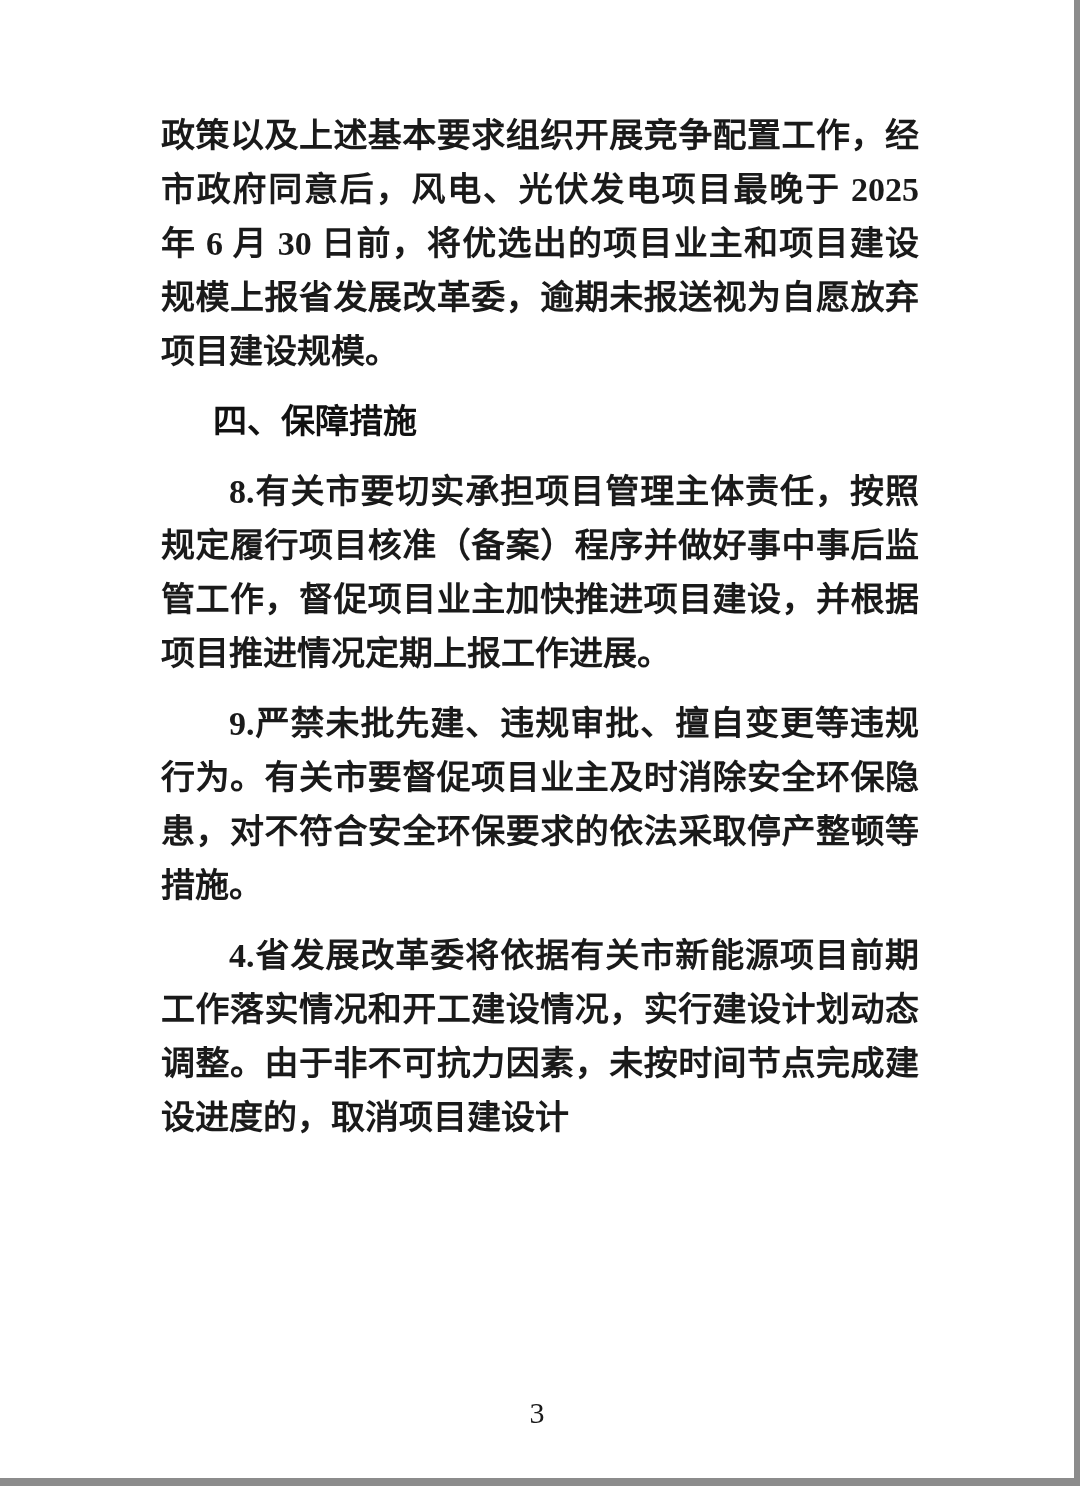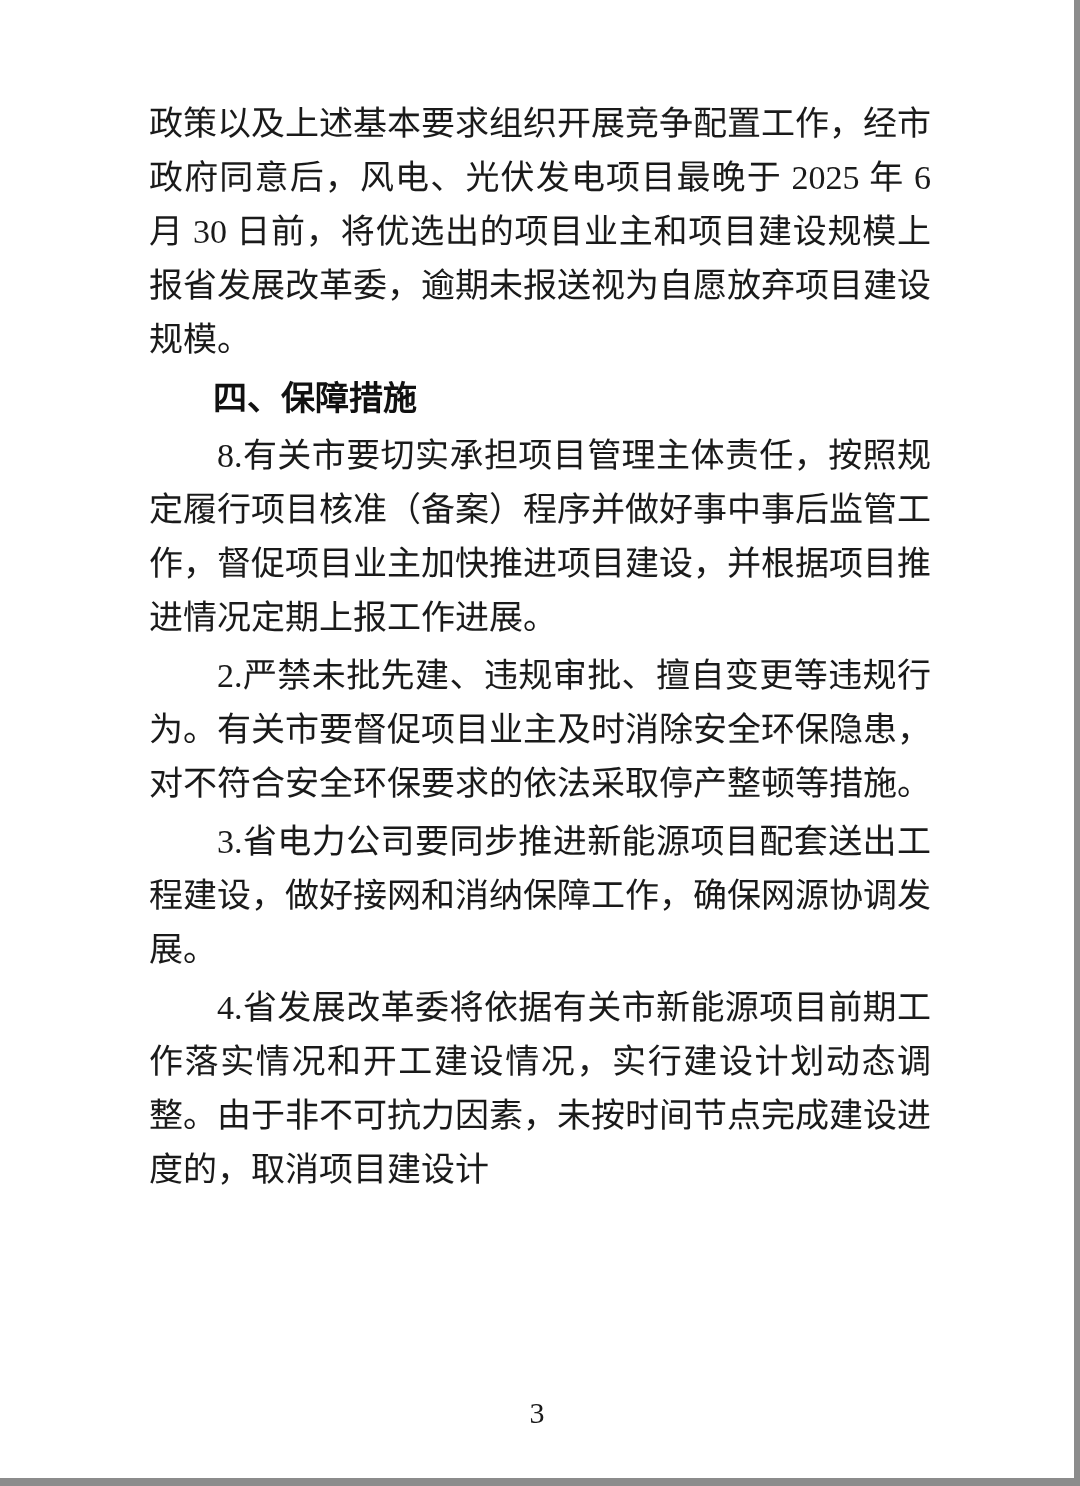--- a/index.html
+++ b/index.html
@@ -20,30 +20,31 @@
     top: 93px;
     width: 790px;
     font-family: "Liberation Serif", "DejaVu Serif", serif;
     font-size: 34px;
     line-height: 54px;
     color: #1a1a1a;
     text-align: justify;
     text-justify: inter-ideograph;
   }
   .para {
-    margin: 4px;
+    margin: 16px;
     text-indent: 2em;
     text-align-last: left;
+    font-weight: bold;
   }
   .para.no-indent {
     text-indent: 0;
   }
   .heading {
     margin: 0;
-    font-family: Liberation Sans, sans-serif;
+    font-family: Liberation Serif, serif;
     font-weight: 700;
     font-size: 34px;
     line-height: 54px;
     color: #111111;
     text-indent: 2em;
     text-align-last: left;
   }
   .footer {
     position: absolute;
     left: 0;
@@ -72,22 +73,21 @@
   }
 </style>
 </head>
 <body>
 
 <div class="page">
   <div class="content">
     <p class="para no-indent">政策以及上述基本要求组织开展竞争配置工作，经市政府同意后，风电、光伏发电项目最晚于 2025 年 6 月 30 日前，将优选出的项目业主和项目建设规模上报省发展改革委，逾期未报送视为自愿放弃项目建设规模。</p>
     <h2 class="heading">四、保障措施</h2>
     <p class="para">8.有关市要切实承担项目管理主体责任，按照规定履行项目核准（备案）程序并做好事中事后监管工作，督促项目业主加快推进项目建设，并根据项目推进情况定期上报工作进展。</p>
-    <p class="para">2.严禁未批先建、违规审批、擅自变更等违规行为。有关市要督促项目业主及时消除安全环保隐患，对不符合安全环保要求的依法采取停产整顿等措施。</p>
-    <p class="para">3.省电力公司要同步推进新能源项目配套送出工程建设，做好接网和消纳保障工作，确保网源协调发展。</p>
+    <p class="para">9.严禁未批先建、违规审批、擅自变更等违规行为。有关市要督促项目业主及时消除安全环保隐患，对不符合安全环保要求的依法采取停产整顿等措施。</p>
     <p class="para">4.省发展改革委将依据有关市新能源项目前期工作落实情况和开工建设情况，实行建设计划动态调整。由于非不可抗力因素，未按时间节点完成建设进度的，取消项目建设计</p>
   </div>
 
   <div class="footer">3</div>
 
   <div class="edge-right"></div>
   <div class="edge-bottom"></div>
 </div>
 
 </body></html>

